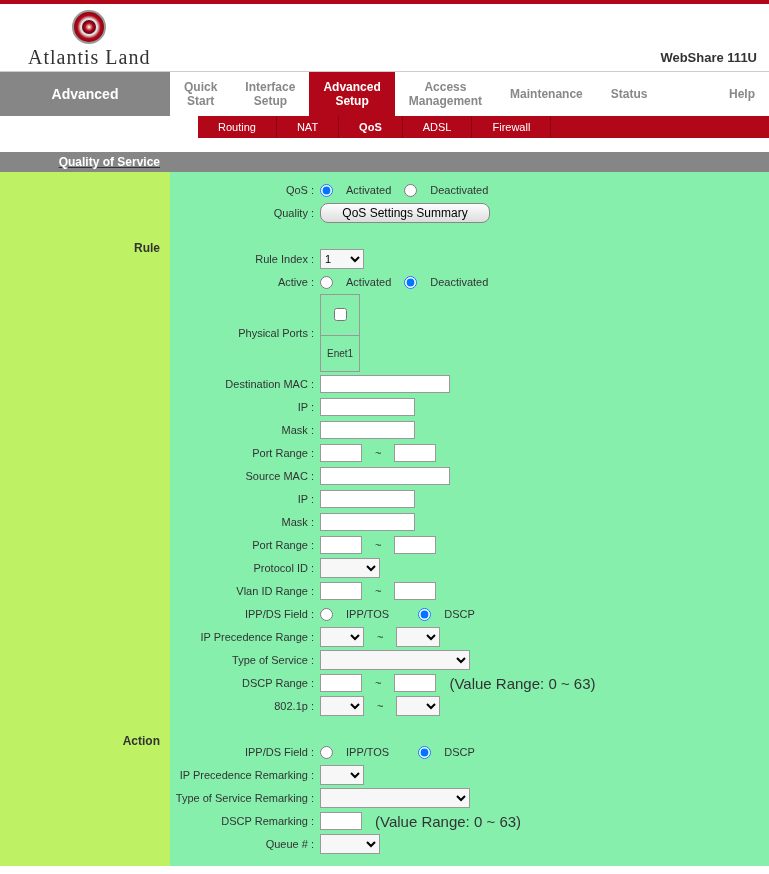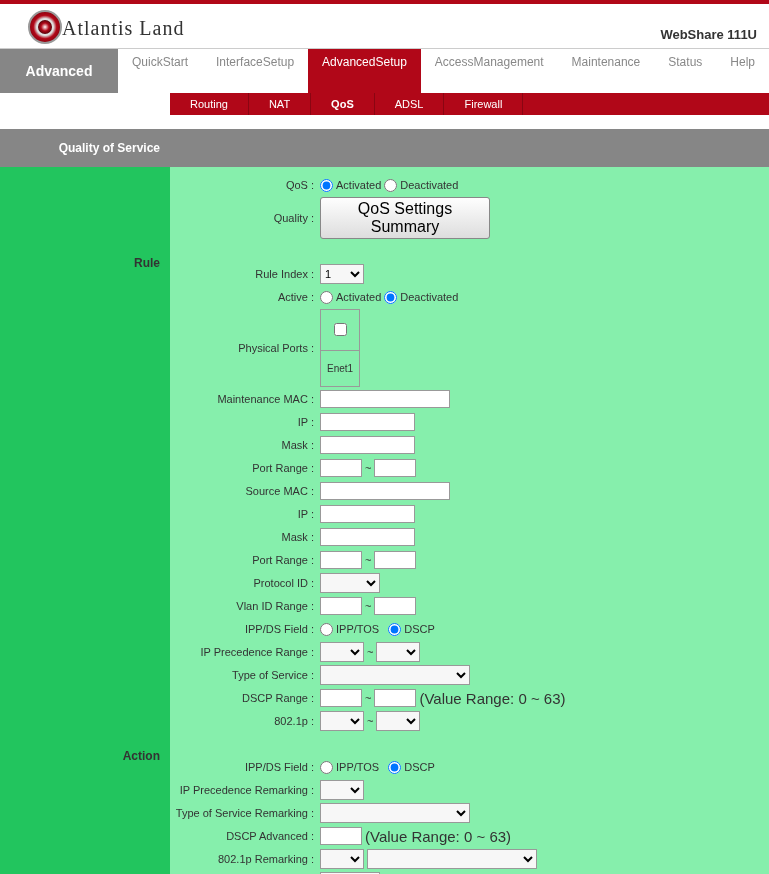--- a/index.html
+++ b/index.html
@@ -1,52 +1,52 @@
 <!DOCTYPE html>
 <html><head>
 <meta charset="utf-8">
 <style>
   * { box-sizing: border-box; margin: 0; padding: 0; }
   body { font-family: Arial, Helvetica, sans-serif; font-size: 11px; color: #333; background: #fff; width: 769px; }
   .topbar { height: 4px; background: #b10718; }
   .header { display: flex; align-items: flex-end; justify-content: space-between; padding: 6px 12px 2px 28px; border-bottom: 1px solid #ccc; }
-  .logo-wrap { display: flex; flex-direction: row; align-items: center; }
+  .logo-wrap { display: flex; flex-direction: column; align-items: center; }
   .logo-eye { width: 34px; height: 34px; border-radius: 50%; border: 2px solid #999; background: radial-gradient(circle at 50% 50%, #fff 0%, #ddd 40%, #b10718 55%, #5a0007 100%); position: relative; margin-bottom: 2px; }
   .logo-eye::after { content:''; position:absolute; width:14px; height:14px; background:radial-gradient(circle,#fff 0%,#b10718 40%,#000 100%); border-radius:50%; top:8px; left:8px; }
   .logo-text { font-family: "Times New Roman", serif; font-size: 20px; letter-spacing: 1px; color: #333; }
   .prod-name { font-size: 13px; font-weight: bold; color: #333; padding-bottom: 4px; }
   .mainnav { display: flex; height: 44px; }
   .mainnav-active-label { width: 170px; background: #868686; color: #fff; font-weight: bold; font-size: 14px; display: flex; align-items: center; justify-content: center; }
   .mainnav-items { flex: 1; display: flex; background: #fff; }
-  .mainnav-item { flex: 0 0 auto; padding: 6px 14px; text-align: center; color: #888; font-size: 12px; font-weight: normal; cursor: pointer; display:flex; flex-direction:row; justify-content:center; line-height: 14px; }
+  .mainnav-item { flex: 0 0 auto; padding: 6px 14px; text-align: center; color: #888; font-size: 12px; font-weight: bold; cursor: pointer; display:flex; flex-direction:column; justify-content:center; line-height: 14px; }
   .mainnav-item.active { background: #b10718; color: #fff; }
   .mainnav-item.last { margin-left: auto; }
-  .subnav { display:flex; }
+  .subnav { display:flex;margin-left:28px; }
   .subnav-spacer { width:170px; background:#fff; }
   .subnav-items { flex:1; display:flex; background:#b10718; height:22px; }
   .subnav-item { color:#fff; font-size:11px; padding:0 20px; display:flex; align-items:center; border-right:1px solid #8a0512; cursor:pointer; }
   .subnav-item.active { font-weight:bold; }
   .gap { height:14px; background:#fff; }
-  .section-header { display:flex; height:38px; }
+  .section-header { display:flex; height:20px;text-decoration:underline; }
   .section-label { width:170px; background:#868686; color:#fff; font-weight:bold; font-size:12px; display:flex; align-items:center; justify-content:flex-end; padding-right:10px; }
   .section-rest { flex:1; background:#868686; }
   .content { display:flex; }
-  .leftcol { width:170px; background:#22c55e; color:#333; font-weight:bold; font-size:12px; text-align:right; padding-right:10px; padding-top:6px; }
+  .leftcol { width:170px; background:#bef264; color:#333; font-weight:bold; font-size:12px; text-align:right; padding-right:10px; padding-top:6px; }
   .rightcol { flex:1; background:#86efac; padding:6px 0 10px 0; }
   .formrow { display:flex; align-items:center; min-height:22px; margin:1px 0; }
   .formrow .lbl { width:150px; text-align:right; padding-right:6px; color:#333; }
-  .formrow .ctl { display:flex; align-items:center; gap:3px; }
+  .formrow .ctl { display:flex; align-items:center; gap:13px; }
   input[type=text].tiny { width:42px; height:18px; border:1px solid #999; font-size:11px; padding:1px 2px; }
   input[type=text].sm { width:95px; height:18px; border:1px solid #999; font-size:11px; padding:1px 2px; }
   input[type=text].med { width:130px; height:18px; border:1px solid #999; font-size:11px; padding:1px 2px; }
   select.tiny { width:44px; height:20px; border:1px solid #999; font-size:11px; background:#f7f7f7; }
   select.sm { width:60px; height:20px; border:1px solid #999; font-size:11px; background:#f7f7f7; }
   select.med { width:150px; height:20px; border:1px solid #999; font-size:11px; background:#f7f7f7; }
   select.lg { width:170px; height:20px; border:1px solid #999; font-size:11px; background:#f7f7f7; }
-  .btn { background:linear-gradient(#fefefe,#ddd); border:1px solid #888; border-radius:3px; padding:2px 18px; font-size:16px; cursor:pointer; }
+  .btn { background:linear-gradient(#fefefe,#ddd); border:1px solid #888; border-radius:8px; padding:2px 18px; font-size:12px; cursor:pointer; }
   .btn.wide { width:170px; }
   .radiolbl { font-size:11px; }
   .porttable { border:1px solid #999; border-collapse:collapse; }
   .porttable td { border:1px solid #999; padding:12px 6px; text-align:center; font-size:10px; }
   .porttable input[type=checkbox]{ margin:1px; }
   .sep { font-size:11px; color:#333; }
   .note { font-size:15px; color:#333; }
   .row-sep { height:6px; }
 </style>
 </head>
@@ -160,21 +160,21 @@
                 <td><input type="checkbox" style=""></td>
               </tr>
           <tr>
                 <td>Enet1</td>
               </tr>
         </tbody>
           </table>
       </div>
     </div>
     <div class="formrow">
-      <div class="lbl">Maintenance MAC :</div>
+      <div class="lbl">Destination MAC :</div>
       <div class="ctl">
           <input type="text" class="med" style="">
         </div>
     </div>
     <div class="formrow">
       <div class="lbl">IP :</div>
       <div class="ctl">
           <input type="text" class="sm" style="">
         </div>
     </div>
@@ -296,33 +296,26 @@
           <select class="tiny"><option></option></select>
         </div>
     </div>
     <div class="formrow">
       <div class="lbl">Type of Service Remarking :</div>
       <div class="ctl">
           <select class="med"><option></option></select>
         </div>
     </div>
     <div class="formrow">
-      <div class="lbl">DSCP Advanced :</div>
+      <div class="lbl">DSCP Remarking :</div>
       <div class="ctl">
         <input type="text" class="tiny" style="">
         <span class="note">(Value Range: 0 ~ 63)</span>
       </div>
     </div>
     <div class="formrow">
-      <div class="lbl">802.1p Remarking :</div>
-      <div class="ctl">
-        <select class="tiny"><option></option></select>
-        <select class="lg"><option></option></select>
-      </div>
-    </div>
-    <div class="formrow">
       <div class="lbl">Queue # :</div>
       <div class="ctl">
           <select class="sm"><option></option></select>
         </div>
     </div>
   </div>
 </div>
 
 </body></html>

